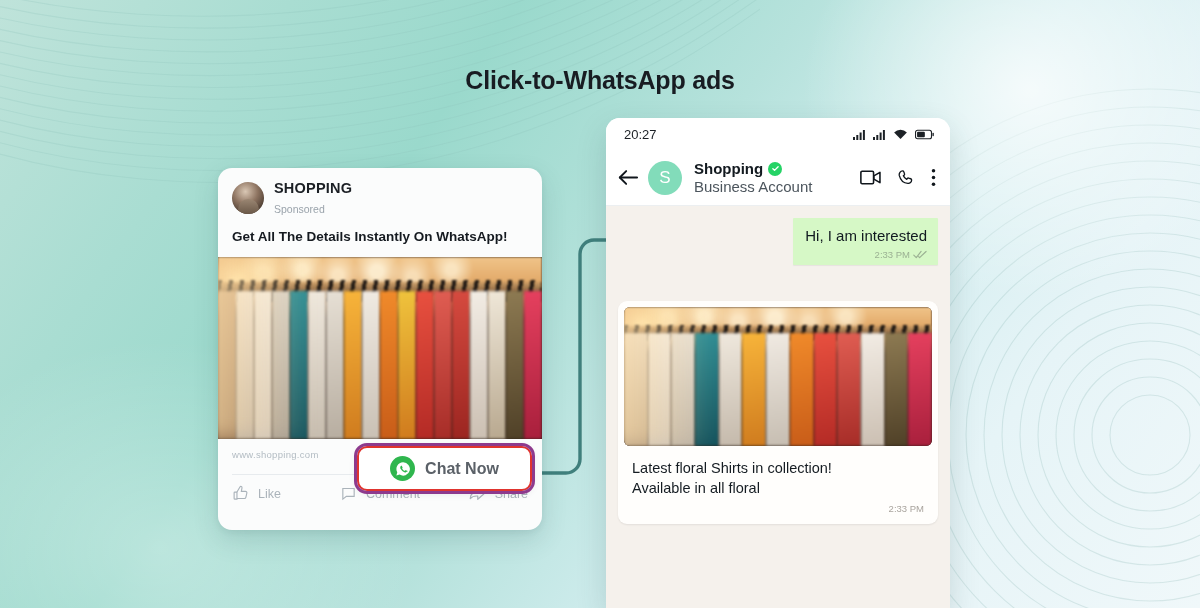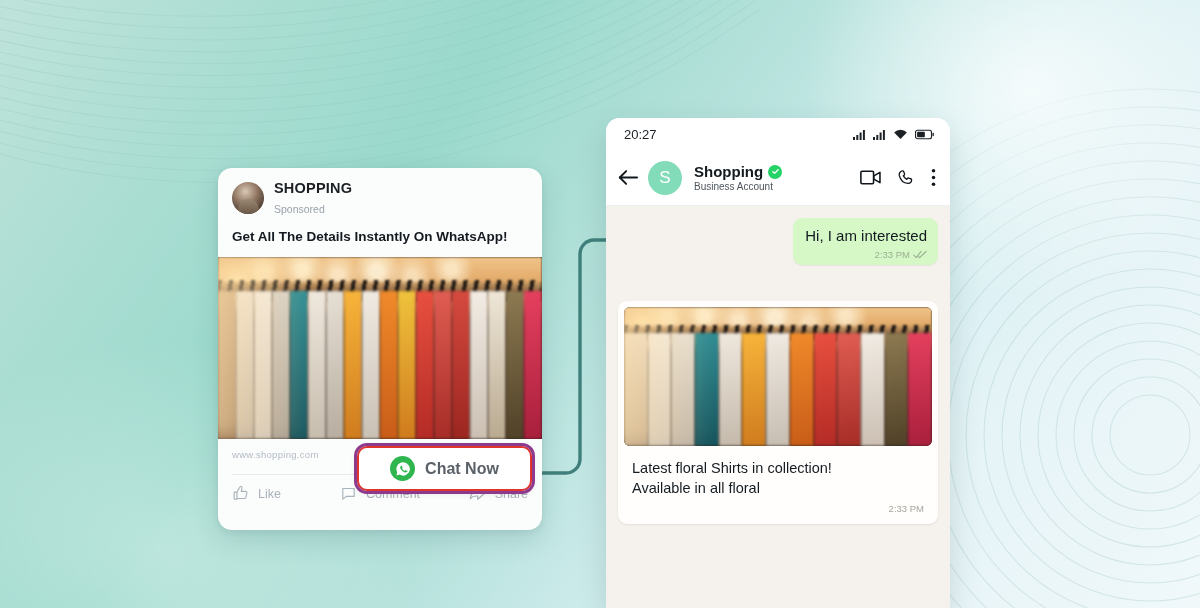--- a/index.html
+++ b/index.html
@@ -152,29 +152,29 @@
     display: flex; align-items: center; justify-content: center; margin-left: 10px;
     font-weight: 500;
   }
   #chat-header-text { margin-left: 12px; flex: 1; }
   #chat-name-row { display: flex; align-items: center; gap: 5px; }
   #chat-name { font-size: 15px; font-weight: bold; color: #131a20; }
   #verified-badge {
     width: 14px; height: 14px; border-radius: 50%;
     background: #25d366; display: flex; align-items: center; justify-content: center;
   }
-  #chat-subtitle { font-size: 10px; color: #4c555d; margin-top: 1px; }
+  #chat-subtitle { font-size: 15px; color: #4c555d; margin-top: 1px; }
   #chat-header-icons { display: flex; align-items: center; gap: 16px; }
 
   #chat-body {
     flex: 1; background: #f5f1ec; padding: 12px 12px 0 12px;
     display: flex; flex-direction: column; position: relative;
   }
   #outgoing-bubble {
-    align-self: flex-end; background: #d6f8c6; border-radius: 9px;
+    align-self: flex-end; background: #d6f8c6; border-radius: 1px;
     padding: 9px 11px 5px 12px; max-width: 240px;
     box-shadow: 0 1px 1px rgba(0,0,0,.06); position: relative;
   }
   #outgoing-text { font-size: 15px; color: #111a20; line-height: 1.25; }
   .meta-row { display: flex; align-items: center; justify-content: flex-end; gap: 3px; margin-top: 3px; }
   .meta-time { font-size: 9.5px; color: #9bb193; }
 
   #product-card {
     margin-top: 36px; background: #fffefc; border-radius: 9px;
     padding: 6px 6px 6px 6px; box-shadow: 0 1px 2px rgba(0,0,0,.08);
@@ -235,20 +235,21 @@
       <circle cx="350" cy="350" r="292"></circle>
         <circle cx="350" cy="350" r="310"></circle>
       <circle cx="350" cy="350" r="328"></circle>
         <circle cx="350" cy="350" r="346"></circle>
     </g>
   </svg>
 
   <div class="deco" id="soft-blob-1"></div>
   <div class="deco" id="soft-blob-2"></div>
 
+  <div id="page-title">Click-to-WhatsApp ads</div>
 
   <svg id="connector" viewBox="0 0 180 290">
     <path d="M24,258 H66 a14,14 0 0 0 14,-14 V39 a14,14 0 0 1 14,-14 H120" fill="none" stroke="#40807d" stroke-width="3.4" stroke-linecap="round"></path>
     <circle cx="127" cy="25" r="9.5" fill="#40807d"></circle>
     <circle cx="30" cy="258" r="7" fill="#40807d"></circle>
   </svg>
 
   <div id="ad-card">
 
     <div id="ad-head">

